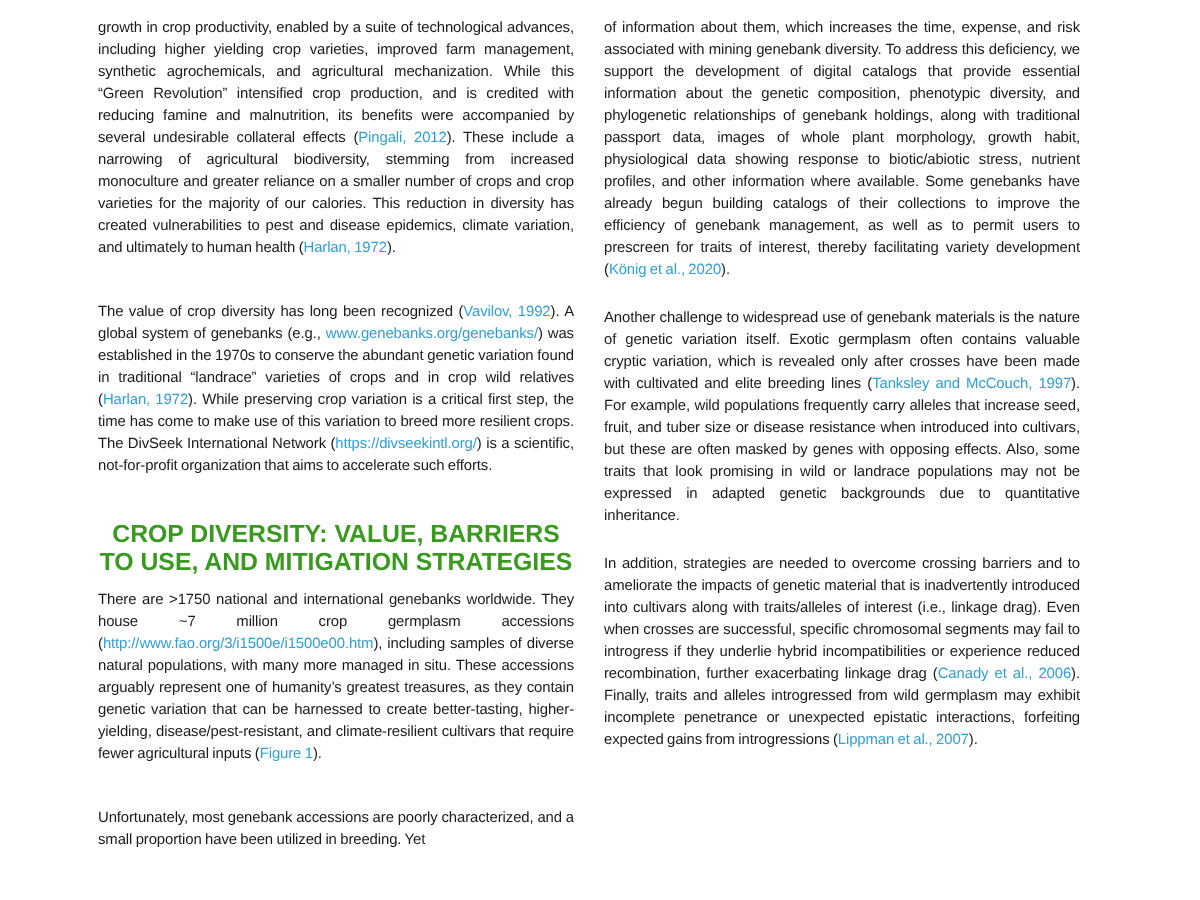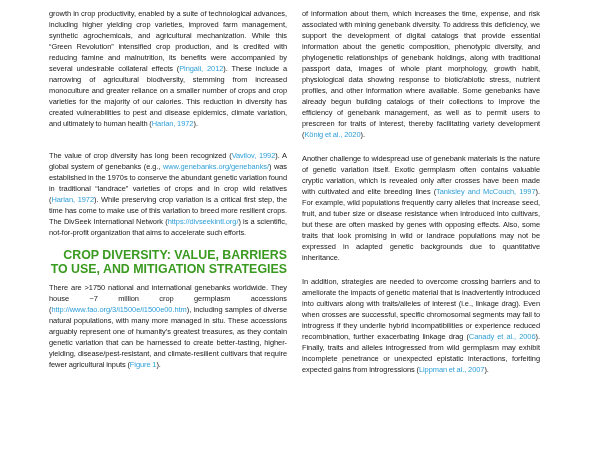--- a/index.html
+++ b/index.html
@@ -39,24 +39,24 @@
       padding: 0;
     }
     .gap-lg { height: 21px; }
     .gap-md { height: 13px; }
     .link { color: #2e9fd8; }
     .heading {
       color: #3a9a1f;
       font-weight: bold;
       font-size: 12.4px;
       line-height: 14px;
-      text-align: right;
+      text-align: center;
       letter-spacing: 0px;
       word-spacing: 0px;
-      margin: 10px 0 6px 0;
+      margin: 22px 0 6px 0;
     }
     .edge {
       position: absolute;
       right: 0; top: 0;
       width: 14px; height: 450px;
       background: #fbfbfb;
       border-left: 1px solid #f2f2f2;
     }
   </style>
 </head>
@@ -64,20 +64,21 @@
 
 <div class="page">
 
   <div class="col col-left">
     <p class="para"><span>growth in crop productivity, enabled by a suite of technological advances, including higher yielding crop varieties, improved farm management, synthetic agrochemicals, and agricultural mechanization. While this “Green Revolution” intensified crop production, and is credited with reducing famine and malnutrition, its benefits were accompanied by several undesirable collateral effects (</span><span class="link">Pingali, 2012</span><span>). These include a narrowing of agricultural biodiversity, stemming from increased monoculture and greater reliance on a smaller number of crops and crop varieties for the majority of our calories. This reduction in diversity has created vulnerabilities to pest and disease epidemics, climate variation, and ultimately to human health (</span><span class="link">Harlan, 1972</span><span>).</span></p>
     <div class="gap-lg"></div>
     <p class="para"><span>The value of crop diversity has long been recognized (</span><span class="link">Vavilov, 1992</span><span>). A global system of genebanks (e.g., </span><span class="link">www.genebanks.org/genebanks/</span><span>) was established in the 1970s to conserve the abundant genetic variation found in traditional “landrace” varieties of crops and in crop wild relatives (</span><span class="link">Harlan, 1972</span><span>). While preserving crop variation is a critical first step, the time has come to make use of this variation to breed more resilient crops. The DivSeek International Network (</span><span class="link">https://divseekintl.org/</span><span>) is a scientific, not-for-profit organization that aims to accelerate such efforts.</span></p>
     <h2 class="heading">CROP DIVERSITY: VALUE, BARRIERS TO USE, AND MITIGATION STRATEGIES</h2>
     <p class="para"><span>There are &gt;1750 national and international genebanks worldwide. They house ~7 million crop germplasm accessions (</span><span class="link">http://www.fao.org/3/i1500e/i1500e00.htm</span><span>), including samples of diverse natural populations, with many more managed in situ. These accessions arguably represent one of humanity’s greatest treasures, as they contain genetic variation that can be harnessed to create better-tasting, higher-yielding, disease/pest-resistant, and climate-resilient cultivars that require fewer agricultural inputs (</span><span class="link">Figure 1</span><span>).</span></p>
     <div class="gap-lg"></div>
+    <p class="para"><span>Unfortunately, most genebank accessions are poorly characterized, and a small proportion have been utilized in breeding. Yet</span></p>
   </div>
 
   <div class="col col-right">
     <p class="para"><span>of information about them, which increases the time, expense, and risk associated with mining genebank diversity. To address this deficiency, we support the development of digital catalogs that provide essential information about the genetic composition, phenotypic diversity, and phylogenetic relationships of genebank holdings, along with traditional passport data, images of whole plant morphology, growth habit, physiological data showing response to biotic/abiotic stress, nutrient profiles, and other information where available. Some genebanks have already begun building catalogs of their collections to improve the efficiency of genebank management, as well as to permit users to prescreen for traits of interest, thereby facilitating variety development (</span><span class="link">König et al., 2020</span><span>).</span></p>
     <div class="gap-md"></div>
     <p class="para"><span>Another challenge to widespread use of genebank materials is the nature of genetic variation itself. Exotic germplasm often contains valuable cryptic variation, which is revealed only after crosses have been made with cultivated and elite breeding lines (</span><span class="link">Tanksley and McCouch, 1997</span><span>). For example, wild populations frequently carry alleles that increase seed, fruit, and tuber size or disease resistance when introduced into cultivars, but these are often masked by genes with opposing effects. Also, some traits that look promising in wild or landrace populations may not be expressed in adapted genetic backgrounds due to quantitative inheritance.</span></p>
     <div class="gap-md"></div>
     <p class="para"><span>In addition, strategies are needed to overcome crossing barriers and to ameliorate the impacts of genetic material that is inadvertently introduced into cultivars along with traits/alleles of interest (i.e., linkage drag). Even when crosses are successful, specific chromosomal segments may fail to introgress if they underlie hybrid incompatibilities or experience reduced recombination, further exacerbating linkage drag (</span><span class="link">Canady et al., 2006</span><span>). Finally, traits and alleles introgressed from wild germplasm may exhibit incomplete penetrance or unexpected epistatic interactions, forfeiting expected gains from introgressions (</span><span class="link">Lippman et al., 2007</span><span>).</span></p>
     <div class="gap-md"></div>
   </div>

